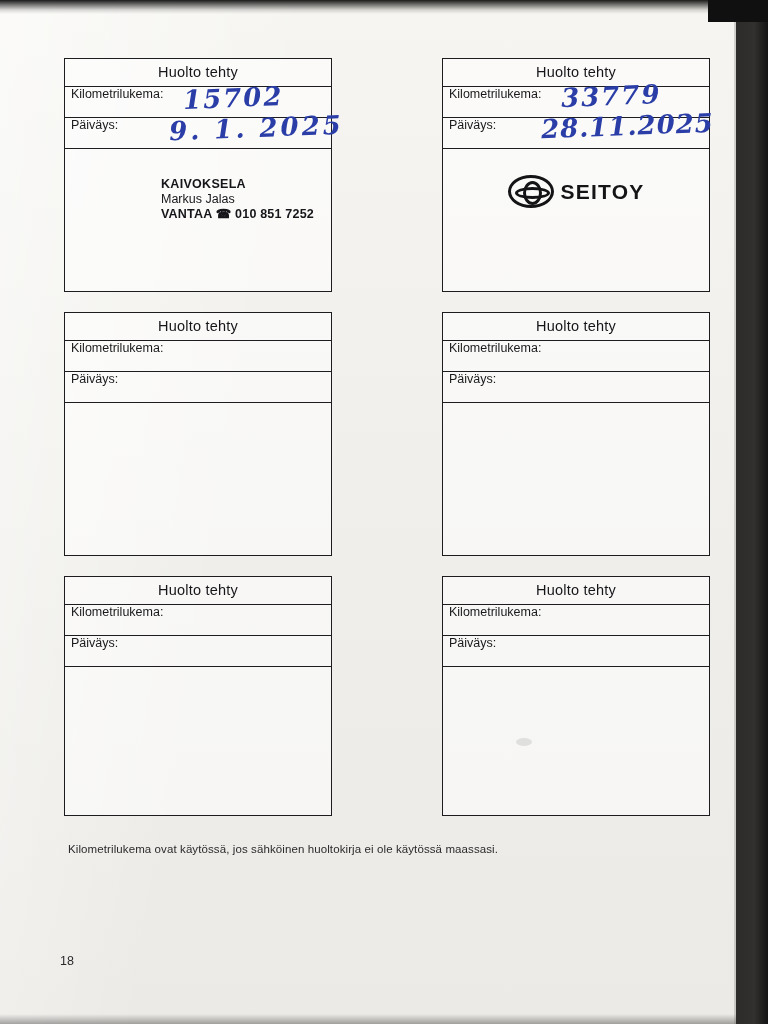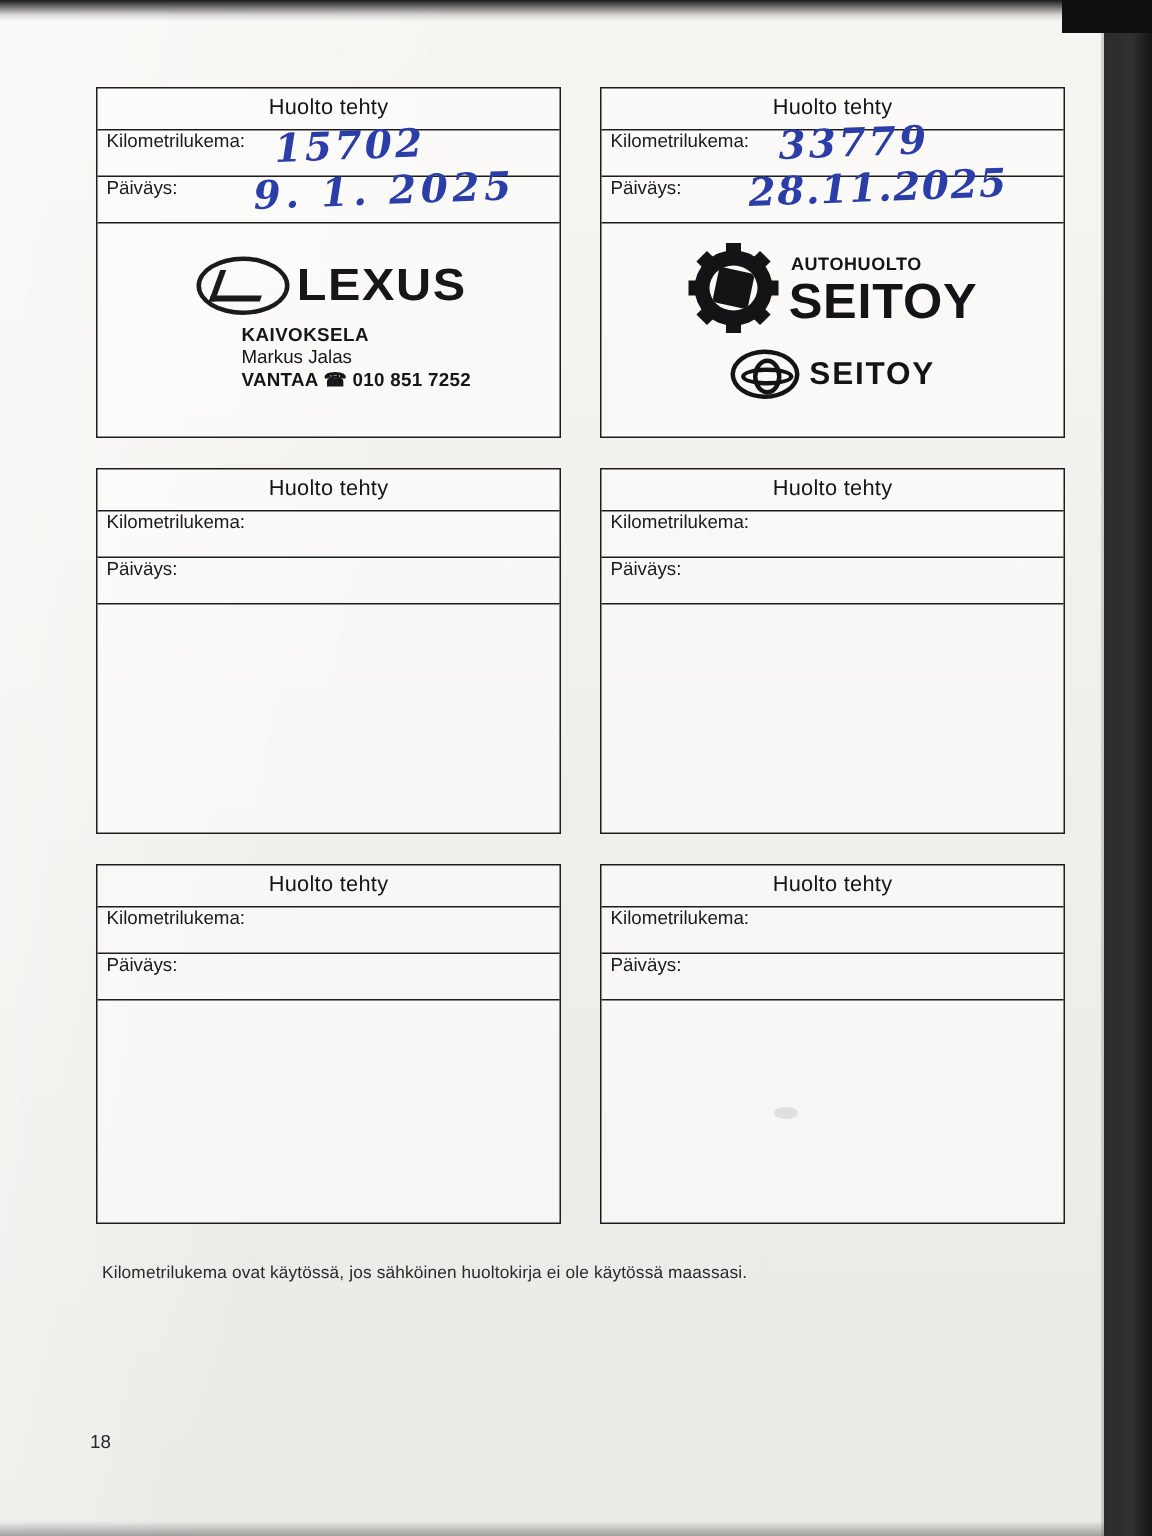--- a/index.html
+++ b/index.html
@@ -68,21 +68,21 @@
     position: absolute;
     left: 64px;
     top: 58px;
     width: 646px;
   }
   .row {
     display: flex;
     justify-content: space-between;
   }
   .cell {
-    width: 310px;
+    width: 268px;
     border: 1.6px solid #1d1d1f;
     background: rgba(255,255,255,0.55);
     box-sizing: border-box;
     position: relative;
   }
   .cell.r1 { height: 234px; }
   .cell.r2 { height: 244px; }
   .cell.r3 { height: 240px; }
 
   .cell-title {
@@ -323,24 +323,20 @@
           <div class="field">
             <span class="field-label">Kilometrilukema:</span>
             <span class="hand km1">15702</span>
           </div>
           <div class="field">
             <span class="field-label">Päiväys:</span>
             <span class="hand dv1">9. 1. 2025</span>
           </div>
           <div class="cell-body">
             <div class="lexus-stamp">
-              <div class="lexus-mark">
-                <span class="lexus-oval"></span>
-                <span class="lexus-word">LEXUS</span>
-              </div>
               <div class="lexus-lines">
                 <div class="l1">KAIVOKSELA</div>
                 <div class="l2">Markus Jalas</div>
                 <div class="l3">VANTAA ☎ 010 851 7252</div>
               </div>
             </div>
           </div>
         </div>
 
         <div class="cell r1">
@@ -348,38 +344,20 @@
           <div class="field">
             <span class="field-label">Kilometrilukema:</span>
             <span class="hand km2">33779</span>
           </div>
           <div class="field">
             <span class="field-label">Päiväys:</span>
             <span class="hand dv2">28.11.2025</span>
           </div>
           <div class="cell-body">
             <div class="seitoy-stamp">
-              <div class="seitoy-top">
-                <span class="gear">
-                  <span class="ring"></span>
-                  <span class="tooth" style="transform:rotate(0deg)"></span>
-                  <span class="tooth" style="transform:rotate(45deg)"></span>
-                  <span class="tooth" style="transform:rotate(90deg)"></span>
-                  <span class="tooth" style="transform:rotate(135deg)"></span>
-                  <span class="tooth" style="transform:rotate(180deg)"></span>
-                  <span class="tooth" style="transform:rotate(225deg)"></span>
-                  <span class="tooth" style="transform:rotate(270deg)"></span>
-                  <span class="tooth" style="transform:rotate(315deg)"></span>
-                  <span class="inner"></span>
-                </span>
-                <span class="seitoy-words">
-                  <span class="seitoy-small">AUTOHUOLTO</span>
-                  <div class="seitoy-big">SEITOY</div>
-                </span>
-              </div>
               <div class="toyota-row">
                 <span class="toyota-oval"></span>
                 <span class="toyota-word">SEITOY</span>
               </div>
             </div>
           </div>
         </div>
       </div>
 
       <div class="row" style="margin-top:20px">

